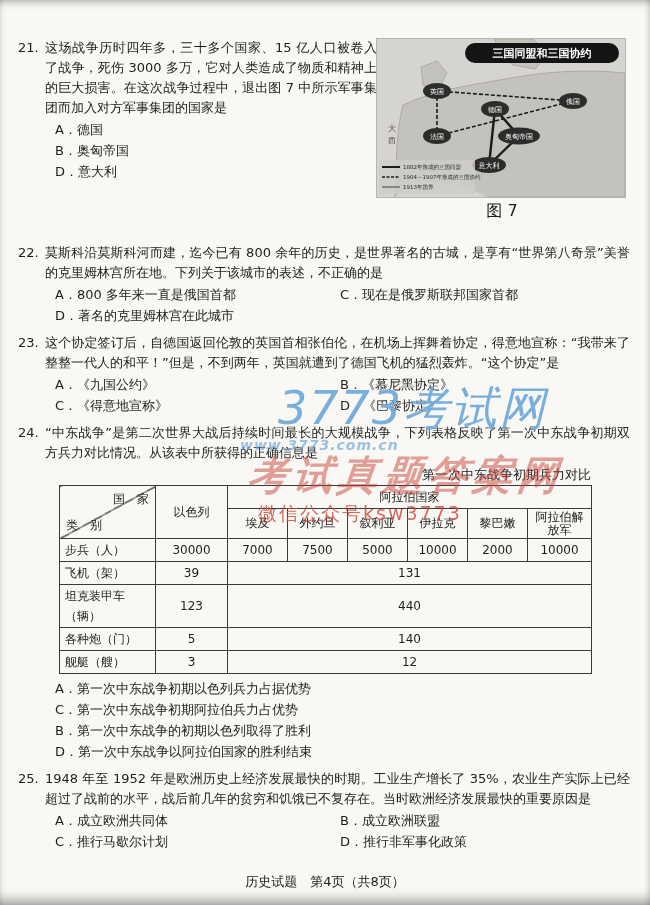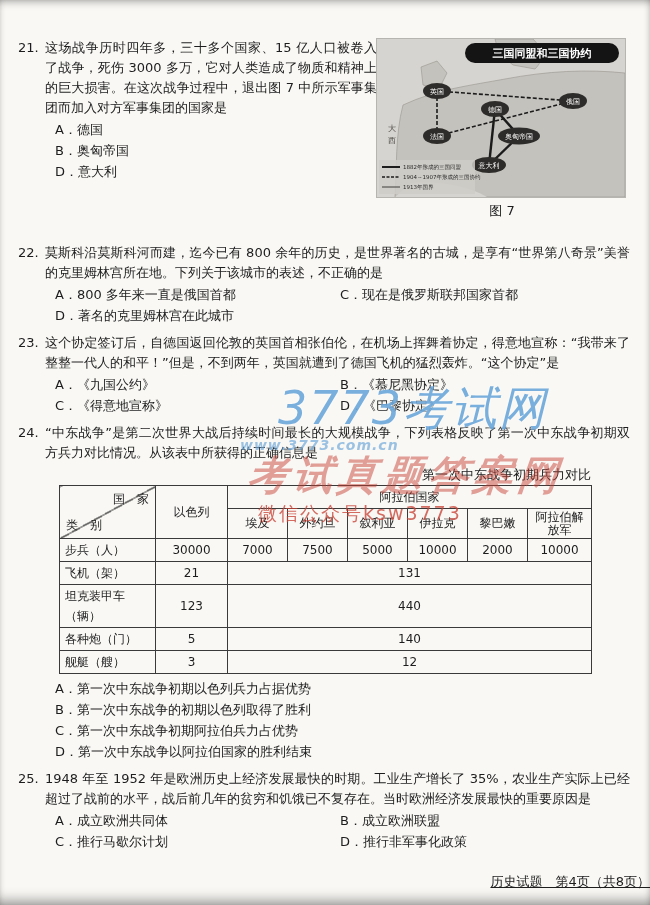--- a/index.html
+++ b/index.html
@@ -23,41 +23,41 @@
   .qbody { flex:1; }
   .qtext { text-align:justify; }
   .q21 { min-height:198px; }
   .q21 .qbody { flex:0 0 332px; max-width:332px; }
   .opts-v { padding-left:10px; margin-top:1px; }
   .opt { line-height:21px; }
   .opts-grid { display:grid; grid-template-columns:285px 1fr; padding-left:10px; margin-top:1px; }
   
   .fig { position:absolute; top:0; right:2px; width:252px; }
   .fig svg { display:block; width:250px; height:160px; border:1px solid #b7b5b0; background:#d6d4d0; }
-  .figcap { text-align:center; font-size:13px; margin-top:3px; }
+  .figcap { text-align:center; font-size:16px; margin-top:3px; }
   .nodetxt { fill:#ffffff; font-size:7px; text-anchor:middle; }
   .legtxt { fill:#2a2a2a; font-size:5.5px; }
   
   .tblwrap { width:532px; margin:2px 0 4px 14px; }
   .tbl-title { text-align:right; font-size:13px; line-height:20px; margin-bottom:0; }
   table.forces { border-collapse:collapse; width:532px; table-layout:fixed; font-size:12px; }
   .forces td { border:1px solid #3a3a3a; padding:1px 3px; height:23px; color:#1d1d1d; }
   .forces .center { text-align:center; }
   .forces .lbl { text-align:left; padding-left:5px; }
   .forces tr.hdr1 td { height:20px; }
   .forces tr.hdr2 td { height:30px; line-height:13px; text-align:center; }
   .corner { position:relative; padding:0;
     background:linear-gradient(to bottom right,
       transparent calc(50% - 0.6px), #3a3a3a calc(50% - 0.6px),
       #3a3a3a calc(50% + 0.6px), transparent calc(50% + 0.6px));margin-left:16px; }
   .c-top { position:absolute; top:3px; right:6px; }
   .c-bot { position:absolute; bottom:3px; left:6px; }
   .q24opts { padding-left:10px; margin-top:4px; }
   
-  .footer { position:absolute; left:0; right:0; bottom:14px; text-align:right; font-size:13px;text-decoration:underline; }
+  .footer { position:absolute; left:0; right:0; bottom:14px; text-align:center; font-size:13px; }
   
   .wm { position:absolute; pointer-events:none; white-space:nowrap; z-index:6; }
   .wm-blue { left:278px; top:378px; font-size:46px; font-weight:normal; font-style:italic;
              letter-spacing:2px; color:rgba(92,158,214,0.82);
              text-shadow:0 0 3px rgba(255,255,255,0.7); }
   .wm-url  { left:240px; top:437px; font-size:14px; font-weight:bold; font-style:italic;
              color:rgba(96,160,215,0.62); letter-spacing:1px; }
   .wm-redscript { left:248px; top:448px; font-size:40px; font-weight:bold; font-style:italic;
              font-family:"DejaVu Serif","Liberation Serif",serif;
              color:rgba(197,60,48,0.48); letter-spacing:5px; transform:skewX(-6deg); }
@@ -209,21 +209,21 @@
               <td class="center">30000</td>
               <td class="center">7000</td>
               <td class="center">7500</td>
               <td class="center">5000</td>
               <td class="center">10000</td>
               <td class="center">2000</td>
               <td class="center">10000</td>
             </tr>
             <tr>
               <td class="lbl">飞机（架）</td>
-              <td class="center">21</td>
+              <td class="center">39</td>
               <td class="center" colspan="6">131</td>
             </tr>
             <tr>
               <td class="lbl">坦克装甲车（辆）</td>
               <td class="center">123</td>
               <td class="center" colspan="6">440</td>
             </tr>
             <tr>
               <td class="lbl">各种炮（门）</td>
               <td class="center">5</td>
@@ -232,22 +232,22 @@
             <tr>
               <td class="lbl">舰艇（艘）</td>
               <td class="center">3</td>
               <td class="center" colspan="6">12</td>
             </tr>
           </tbody>
         </table>
       </div>
       <div class="q24opts">
         <div class="opt">A．第一次中东战争初期以色列兵力占据优势</div>
+        <div class="opt">C．第一次中东战争初期阿拉伯兵力占优势</div>
         <div class="opt">B．第一次中东战争的初期以色列取得了胜利</div>
-        <div class="opt">C．第一次中东战争初期阿拉伯兵力占优势</div>
         <div class="opt">D．第一次中东战争以阿拉伯国家的胜利结束</div>
       </div>
     </div>
   </section>
 
   <section class="q">
     <span class="qnum">25.</span>
     <div class="qbody">
       <p class="qtext">1948 年至 1952 年是欧洲历史上经济发展最快的时期。工业生产增长了 35%，农业生产实际上已经超过了战前的水平，战后前几年的贫穷和饥饿已不复存在。当时欧洲经济发展最快的重要原因是</p>
       <div class="opts-grid">

